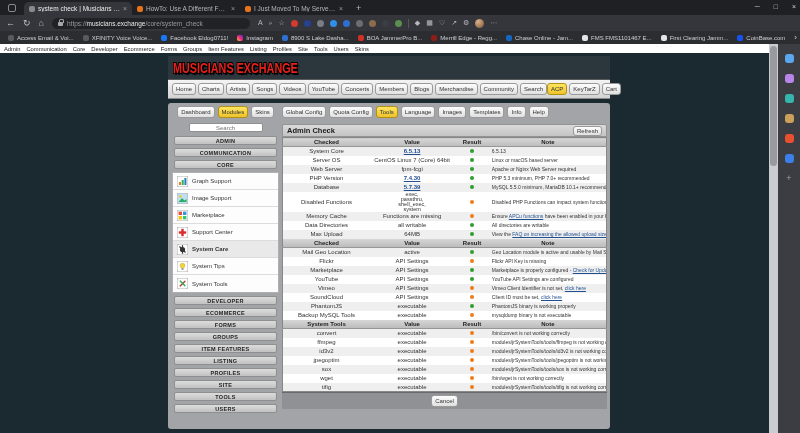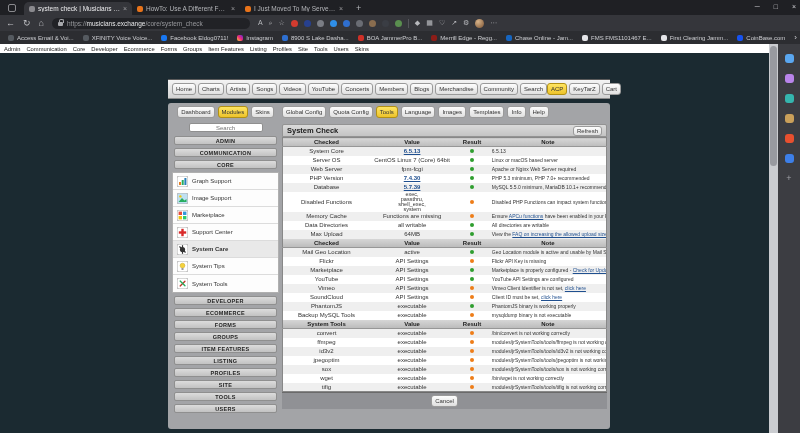--- a/index.html
+++ b/index.html
@@ -219,20 +219,23 @@
       <a>Groups</a>
       <a>Item Features</a>
       <a>Listing</a>
       <a>Profiles</a>
       <a>Site</a>
       <a>Tools</a>
       <a>Users</a>
       <a>Skins</a>
     </div>
 
+  <div class="siteheader">
+    <span class="logo">MUSICIANS EXCHANGE</span>
+  </div>
 
   <div class="sitenav">
     <div id="sitenav-left">
         <span class="btn">Home</span>
         <span class="btn">Charts</span>
         <span class="btn">Artists</span>
         <span class="btn">Songs</span>
         <span class="btn">Videos</span>
         <span class="btn">YouTube</span>
         <span class="btn">Concerts</span>
@@ -345,21 +348,21 @@
           <span class="btn">Global Config</span>
           <span class="btn">Quota Config</span>
           <span class="btn yellow">Tools</span>
           <span class="btn">Language</span>
           <span class="btn">Images</span>
           <span class="btn">Templates</span>
           <span class="btn">Info</span>
           <span class="btn">Help</span>
         </div>
       <div class="titlebar">
-        <span class="ttl">System Check</span>
+        <span class="ttl">Admin Check</span>
         <span class="btn">Refresh</span>
       </div>
       <table class="systable">
         <colgroup>
             <col style="width:27%">
             <col style="width:26%">
             <col style="width:11%">
             <col style="width:36%">
           </colgroup>
         <tbody id="systbody">

